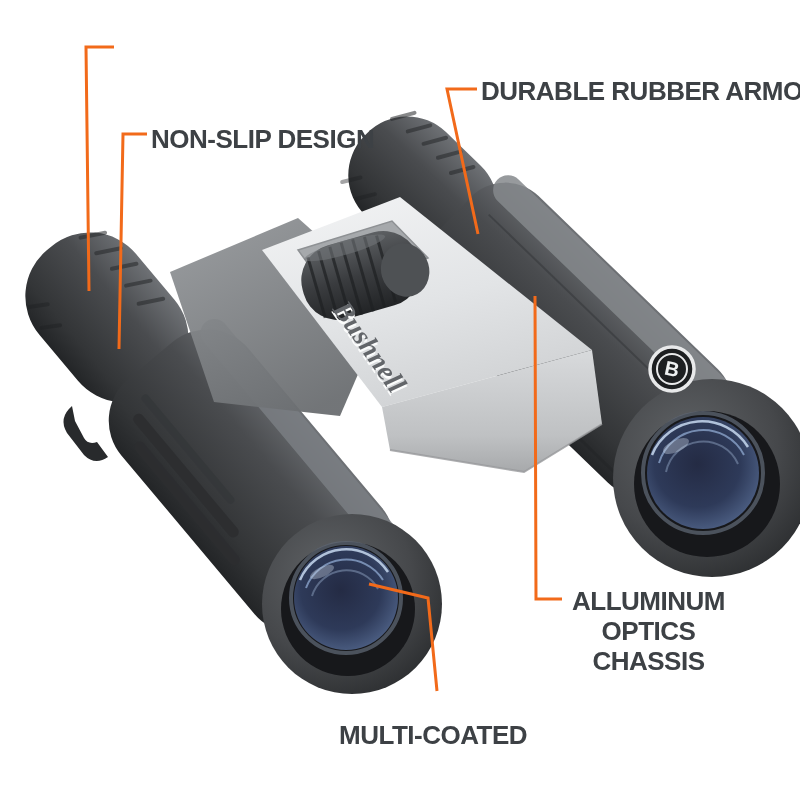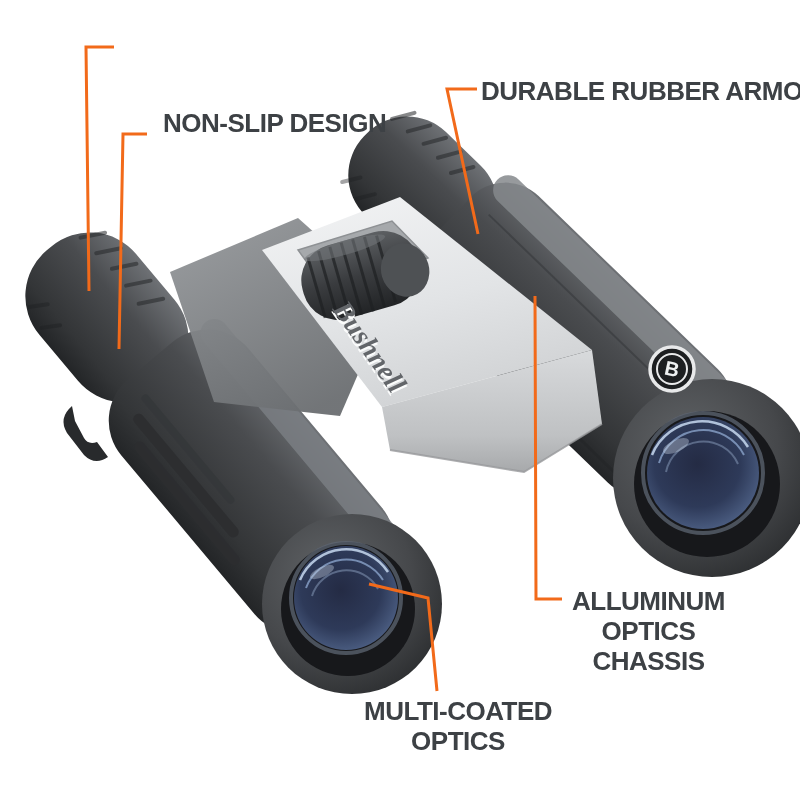--- a/index.html
+++ b/index.html
@@ -187,27 +187,26 @@
       <path class="leader" d="M114 47 L86 47 L89 291"></path>
       <path class="leader" d="M147 134 L123 134 L119 349"></path>
       <path class="leader" d="M477 89 L447 89 L478 234"></path>
       <path class="leader" d="M535 296 L536 599 L562 599"></path>
       <path class="leader" d="M369 584 L428 598 L437 691"></path>
     </g>
   </svg>
 
   
 
-  <div class="callout" style="left:151px;top:108px;margin-left:12px;">NON-SLIP DESIGN</div>
+  <div class="callout" style="left:151px;top:124px;">NON-SLIP DESIGN</div>
 
   <div class="callout" style="left:481px;top:76px;">DURABLE RUBBER ARMOR</div>
 
   <div class="callout center" style="left:551px;top:586px;width:195px;">
     <div>ALLUMINUM</div>
     <div>OPTICS CHASSIS</div>
   </div>
 
-  <div class="callout center" style="left:338px;top:696px;width:190px;margin-left:25px;">
+  <div class="callout center" style="left:338px;top:720px;width:190px;">
     <div>MULTI-COATED</div>
-    <div>OPTICS</div>
   </div>
 
 </div>
 
 </body></html>

